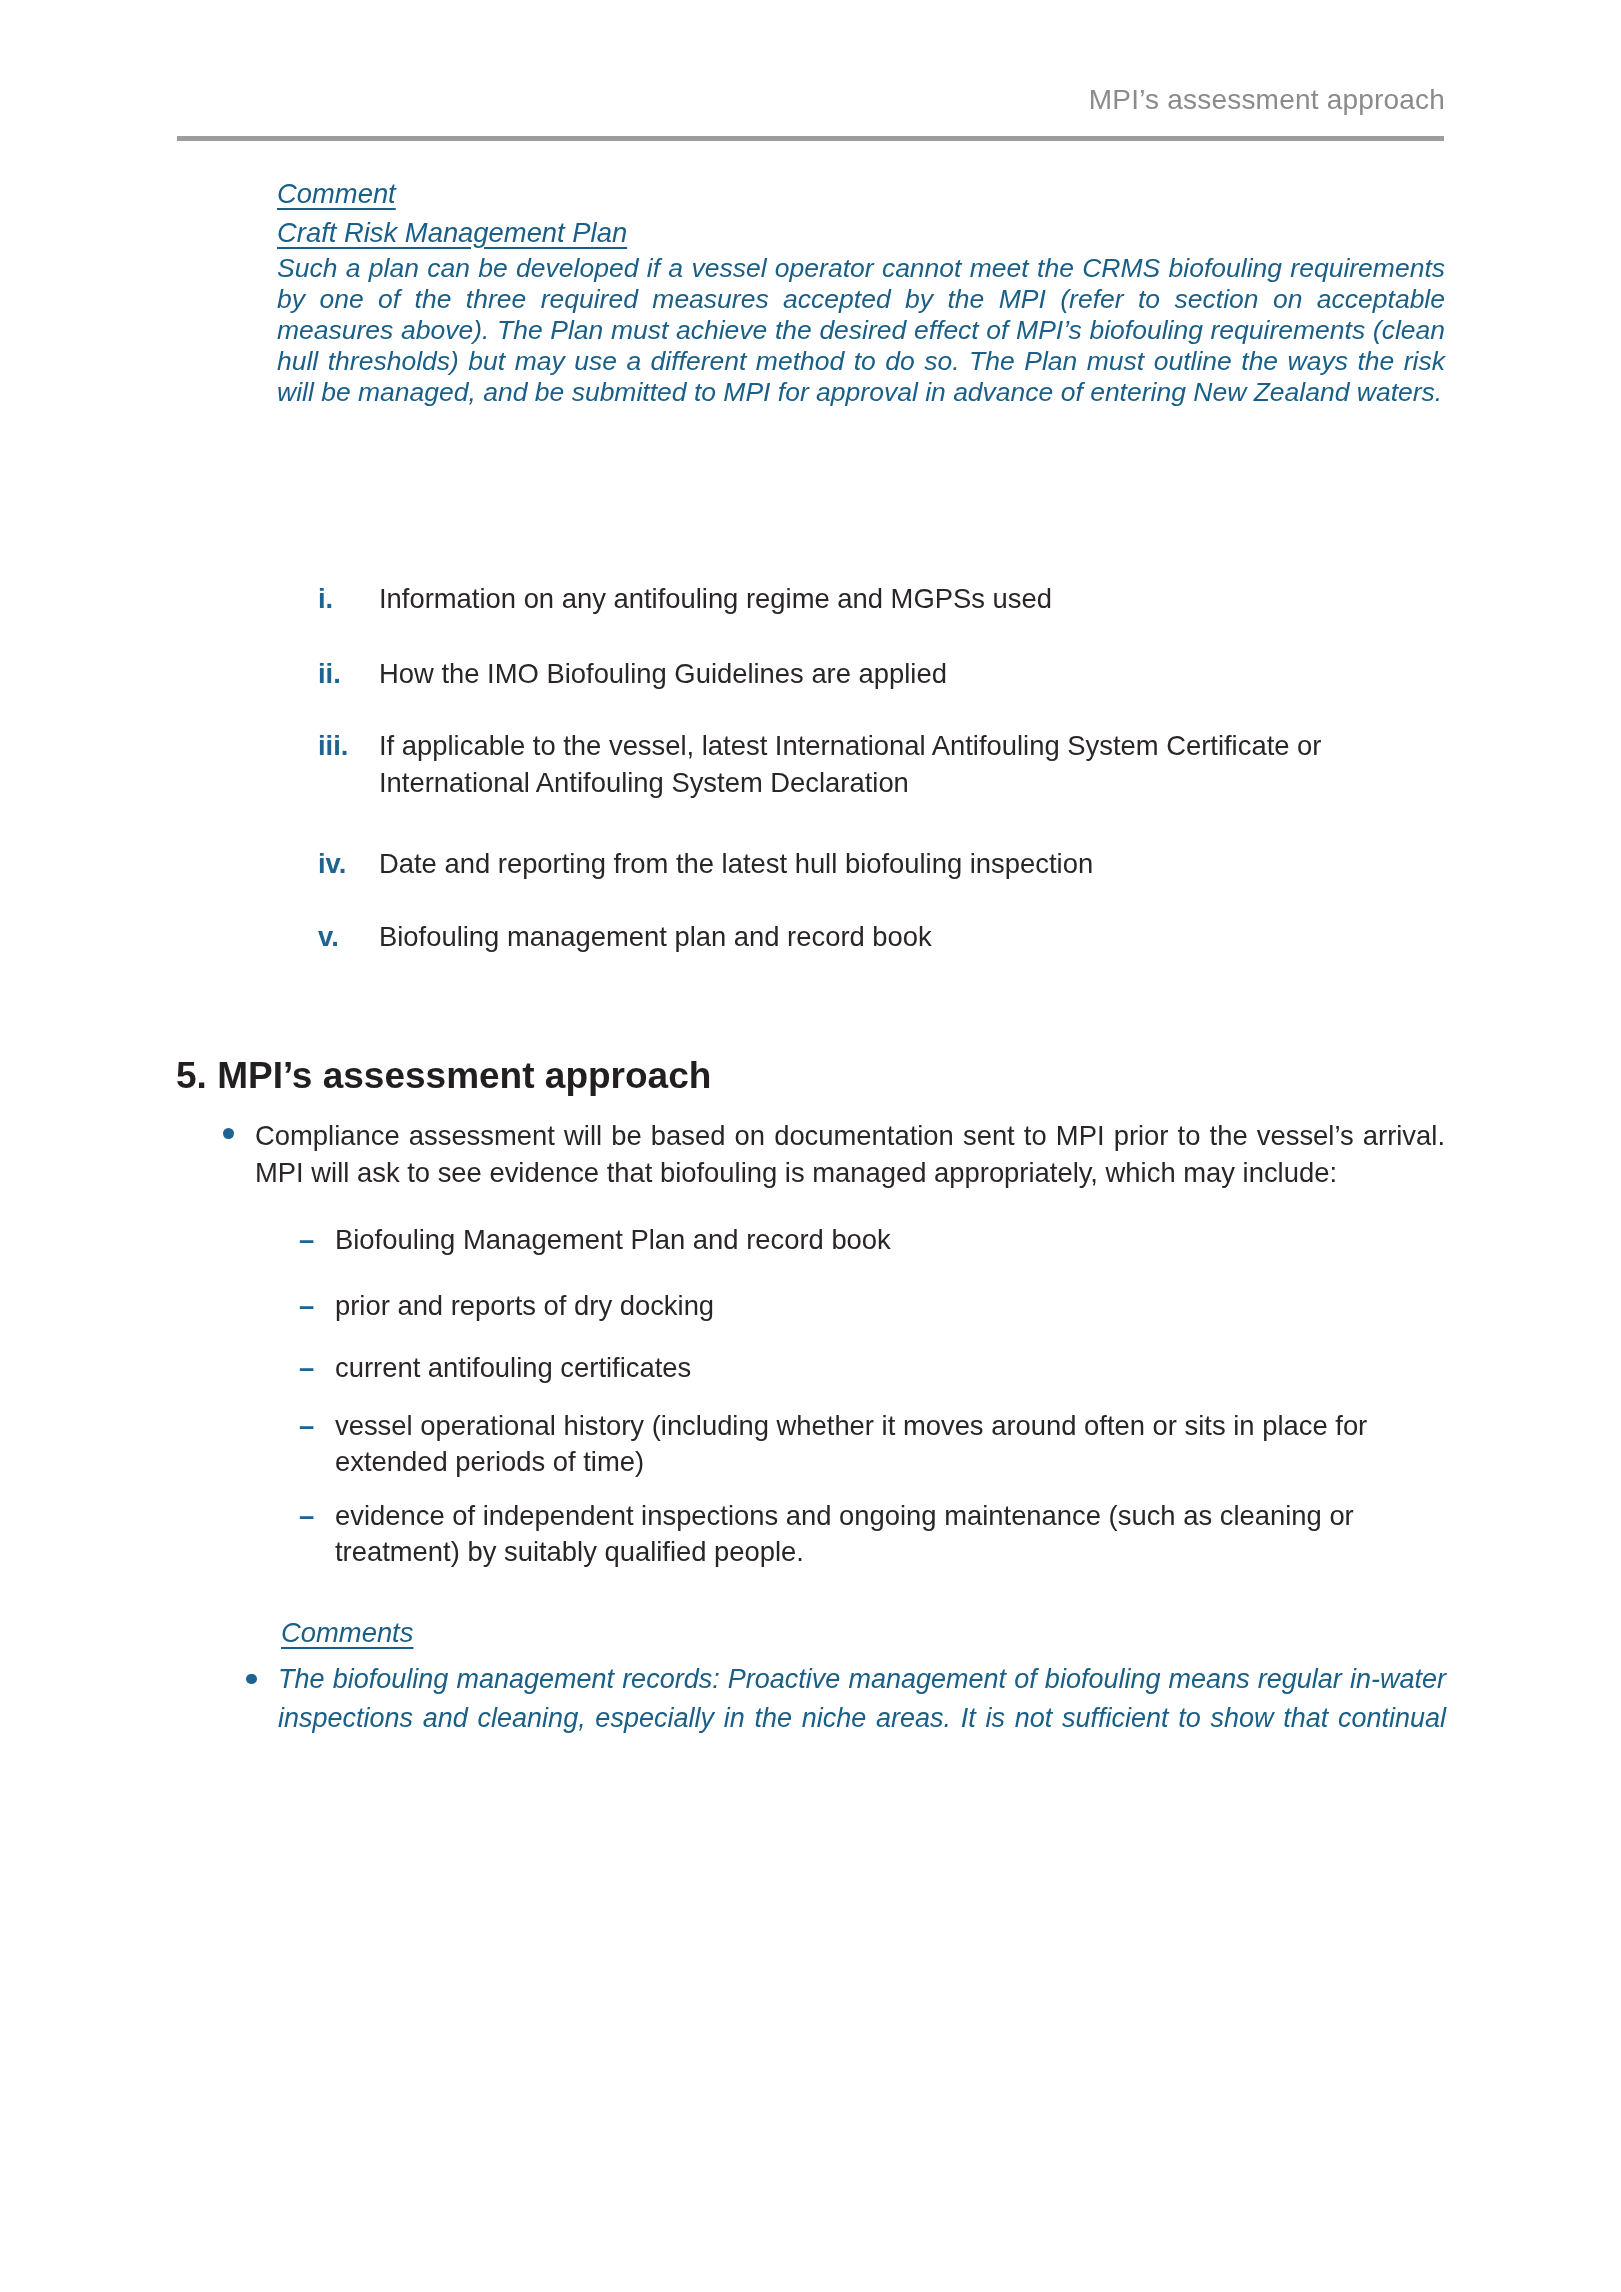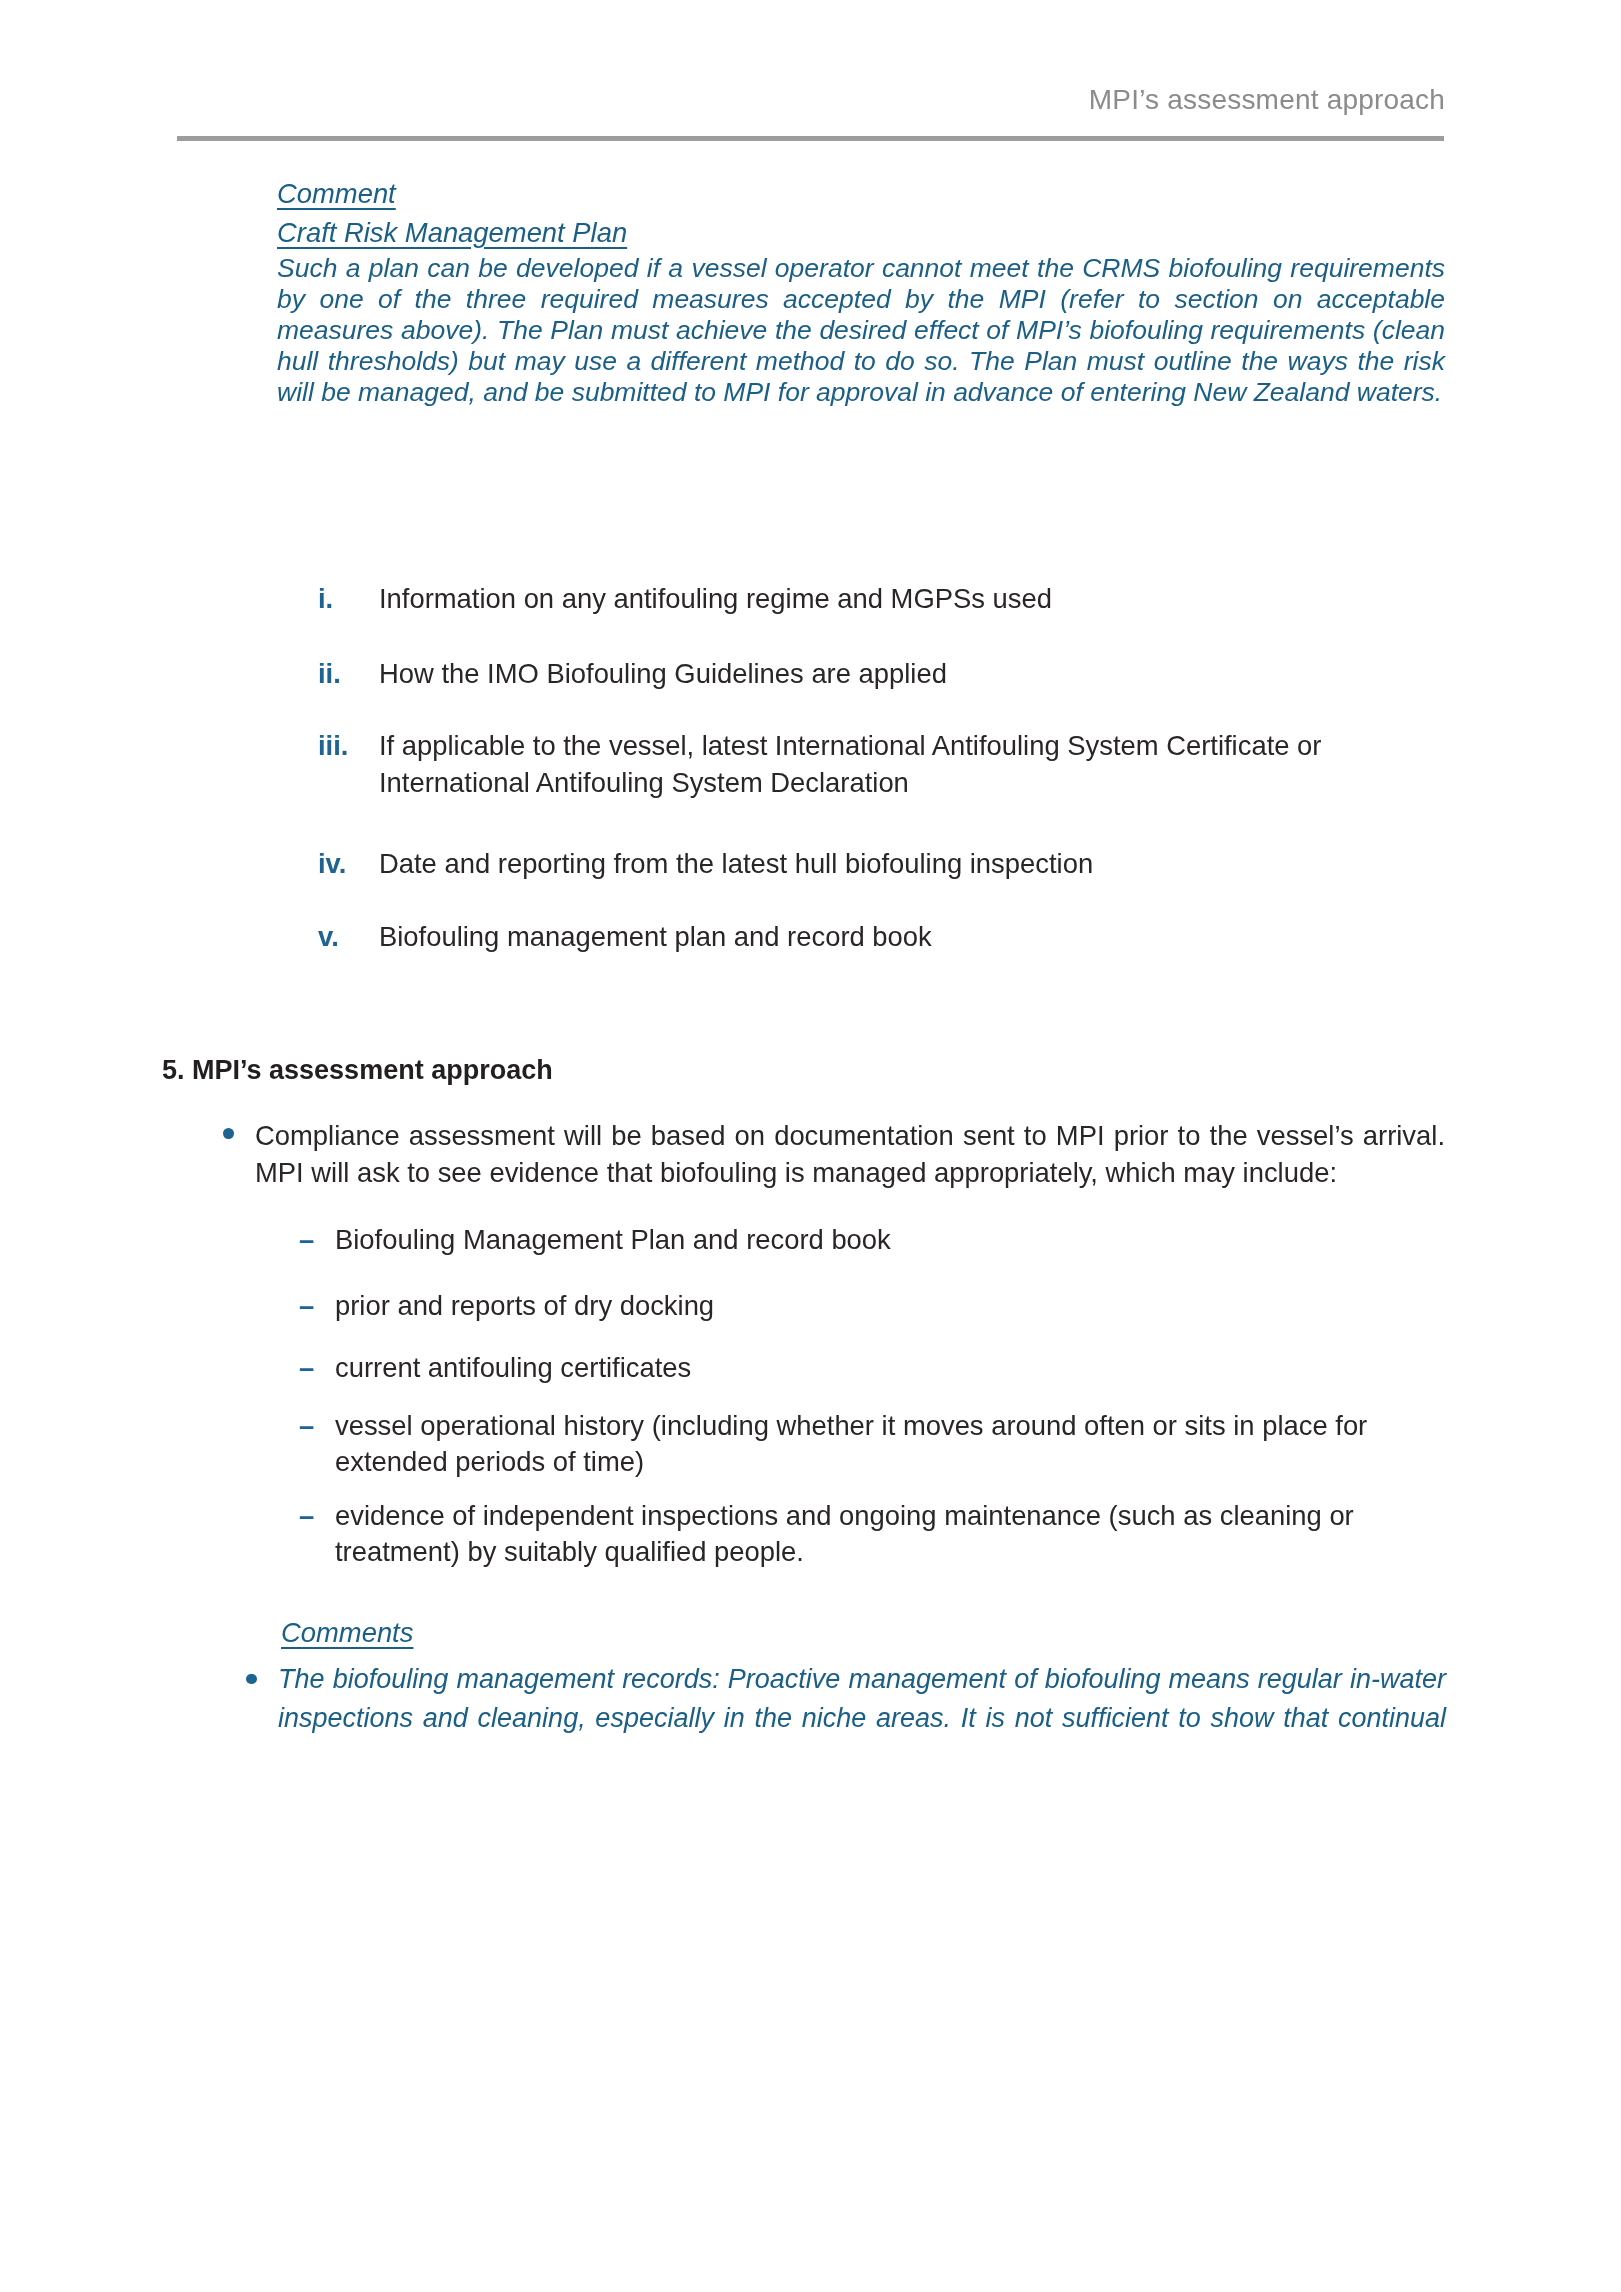--- a/index.html
+++ b/index.html
@@ -75,22 +75,22 @@
   .roman-marker {
     position: absolute;
     left: 0; top: 0;
     width: 55px;
     font-weight: bold;
     color: #1d6493;
   }
   
   .sec-heading {
     position: absolute;
-    left: 162px; top: 1055px;
-    font-size: 27px;
+    left: 176px; top: 1055px;
+    font-size: 37px;
     font-weight: bold;
     color: #231f20;
   }
   
   .compliance-bullet { left: 223px; top: 1117px; width: 1222px; padding-left: 32px; line-height: 37px; text-align: justify; }
   
   .dash-item {
     position: absolute;
     left: 299px;
     width: 1147px;

